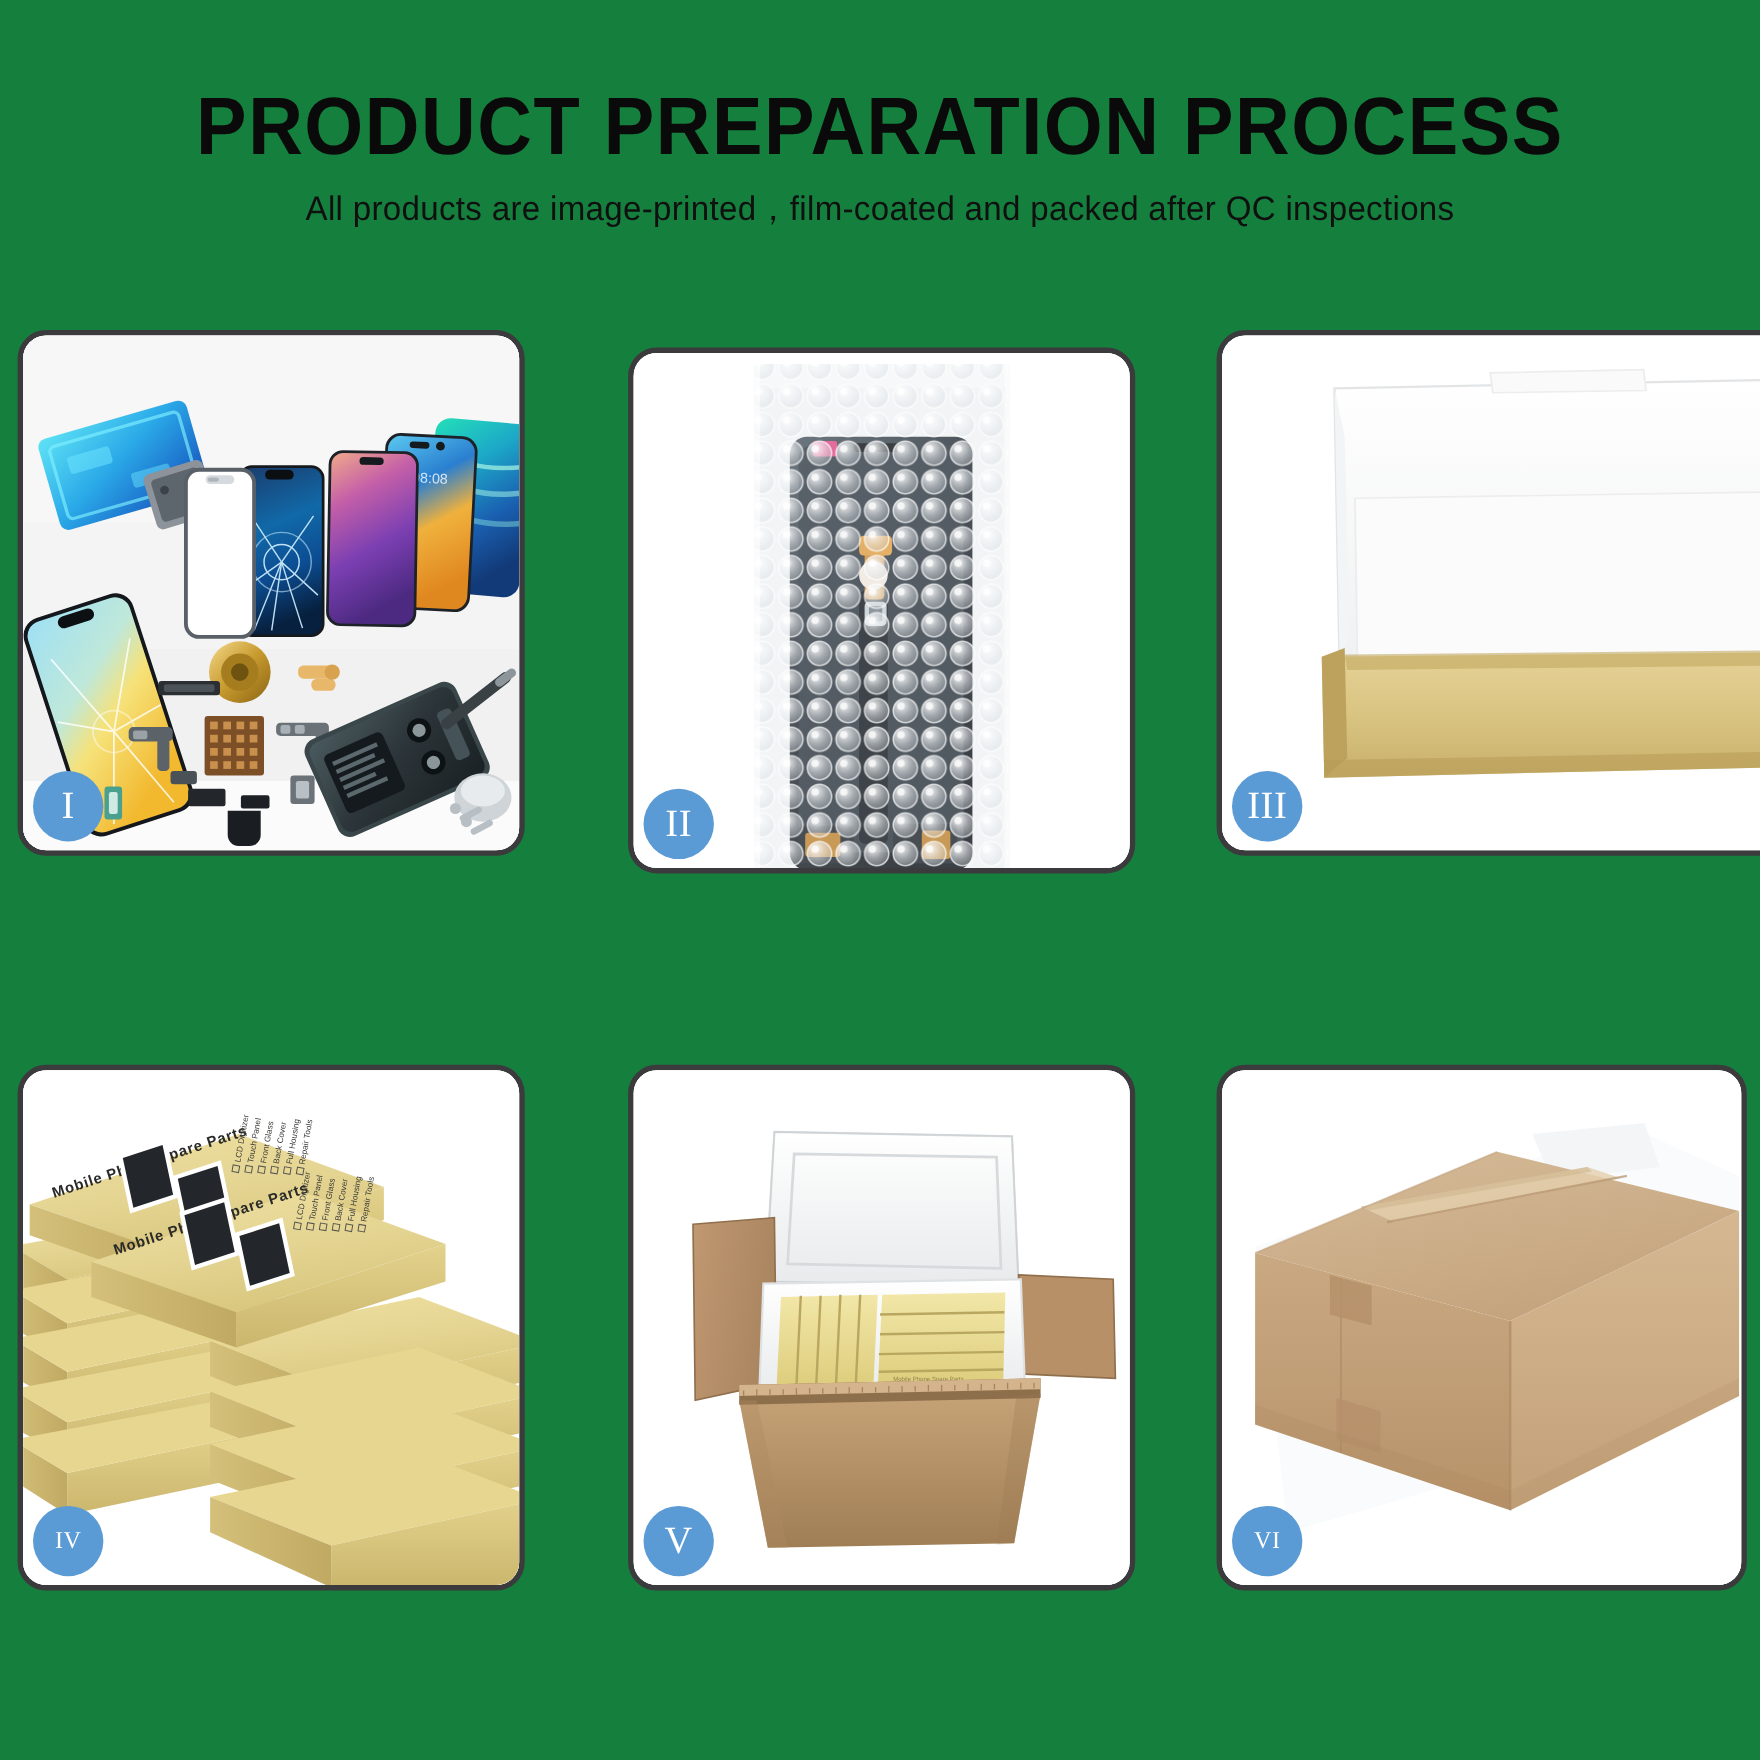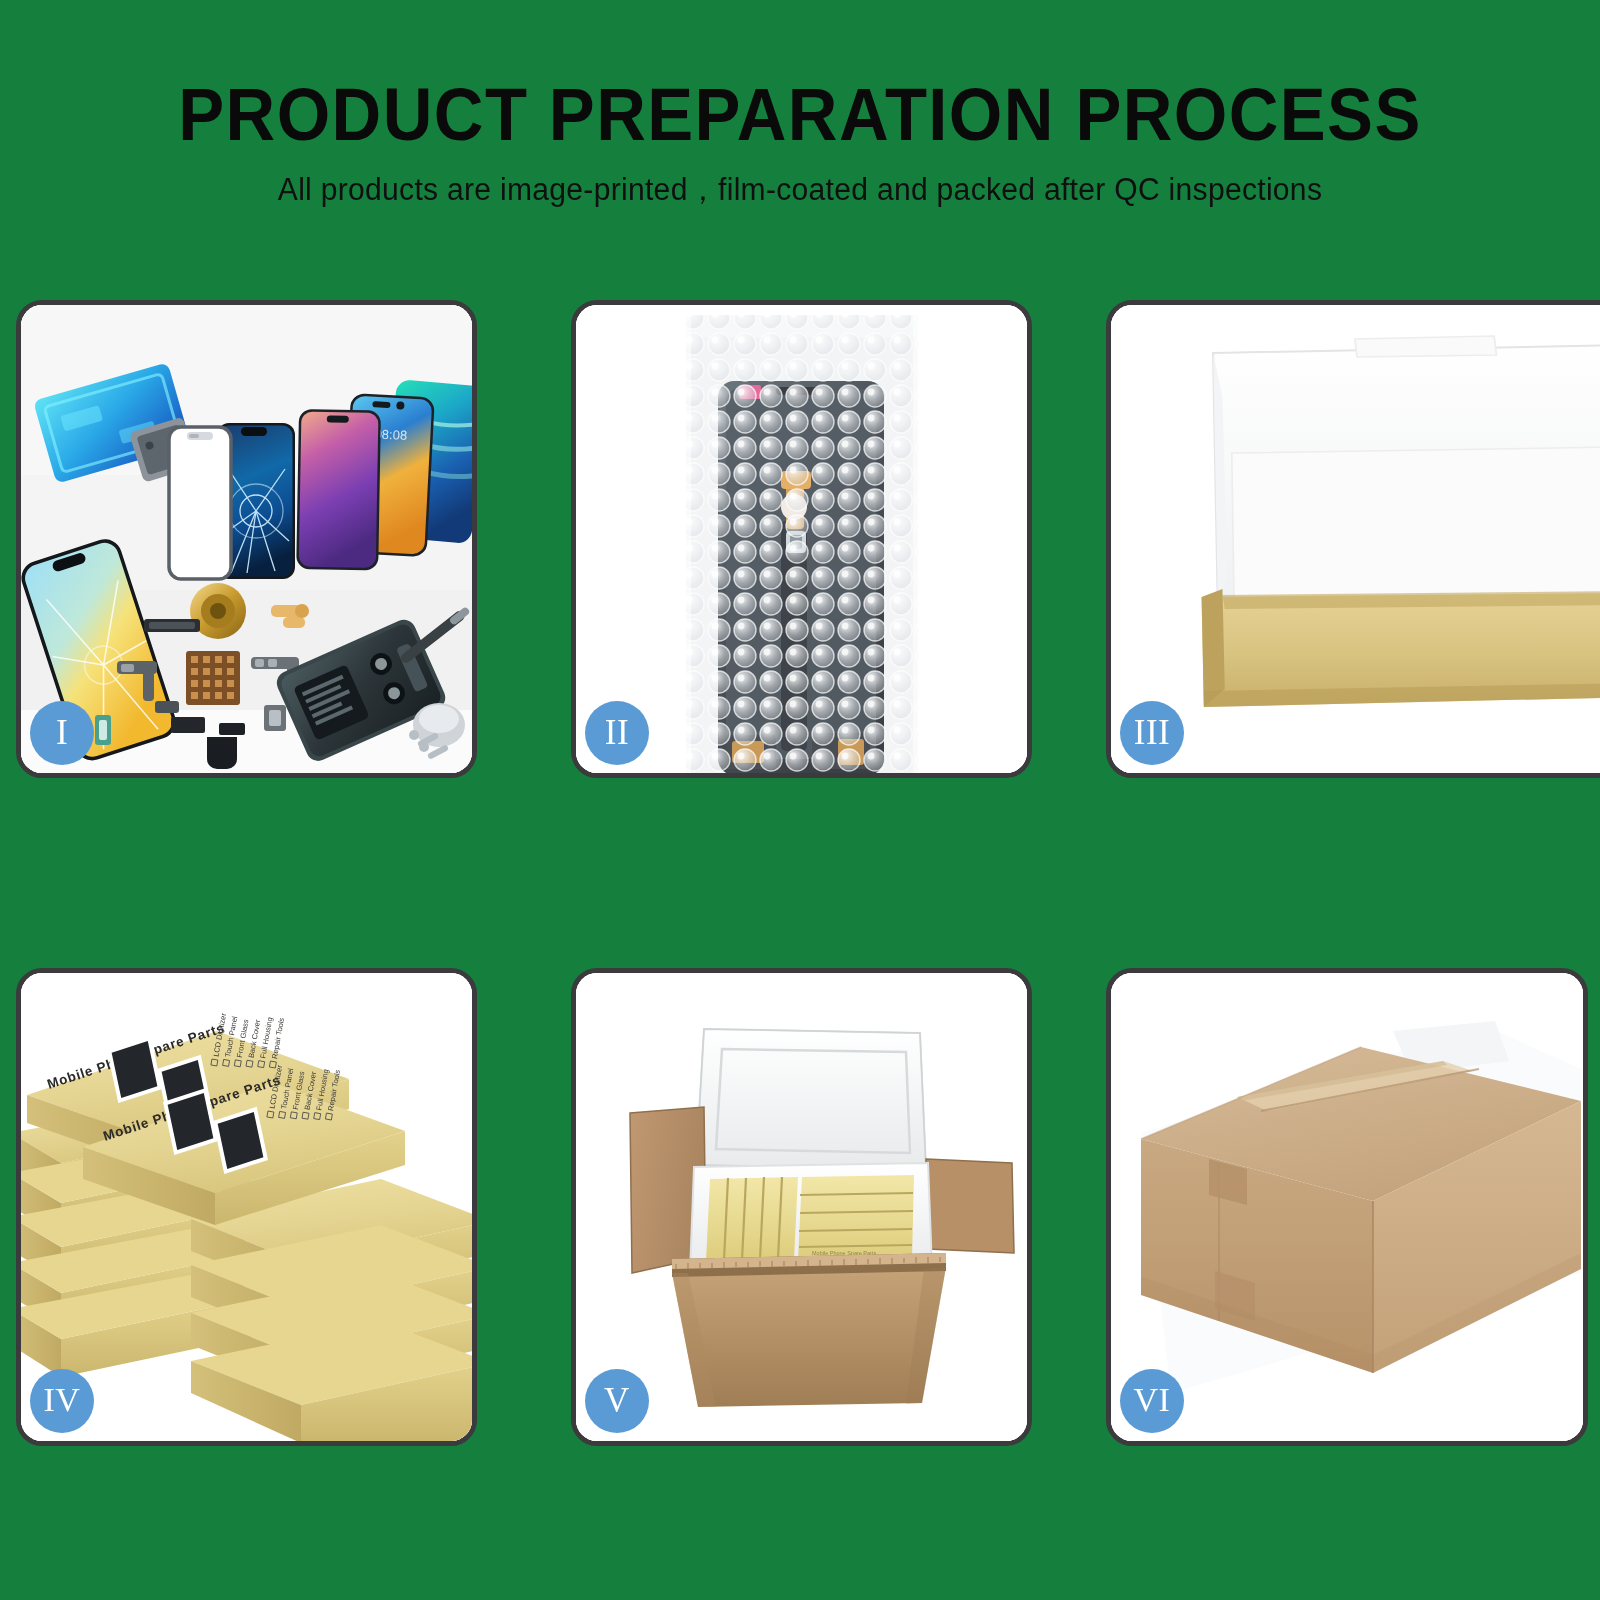--- a/index.html
+++ b/index.html
@@ -58,21 +58,21 @@
     overflow: visible;
   }
   .panel .clip {
     position: absolute;
     inset: 0;
     border-radius: 21px;
     overflow: hidden;
     background: #ffffff;
   }
   .p1 { left: 0;    top: 0;   width: 461px; height: 478px; }
-  .p2 { left: 555px; top: 0;  width: 461px; height: 478px; }
+  .p2 { left: 555px; top: 16px;  width: 461px; height: 478px; }
   .p3 { left: 1090px; top: 0; width: 558px; height: 478px; }
   .p4 { left: 0;    top: 668px; width: 461px; height: 478px; }
   .p5 { left: 555px; top: 668px; width: 461px; height: 478px; }
   .p6 { left: 1090px; top: 668px; width: 482px; height: 478px; text-align: center; }
 
   .panel svg { display: block; width: 100%; height: 100%; }
 
   
   .badge {
     position: absolute;
@@ -88,21 +88,21 @@
   .badge span {
     font-family: "Liberation Serif", "DejaVu Serif", serif;
     font-size: 35px;
     font-weight: 400;
     color: #ffffff;
     line-height: 1;
     letter-spacing: 0.5px;
     position: relative;
     top: -1px;
   }
-  .badge.wide span { font-size: 34px; }
+  .badge.wide span { font-size: 22px; }
 </style>
 </head>
 <body>
 
 <div id="page">
 
   <div class="header">
     <div class="title">PRODUCT PREPARATION PROCESS</div>
     <div class="subtitle">All products are image-printed，film-coated and packed after QC inspections</div>
   </div>

